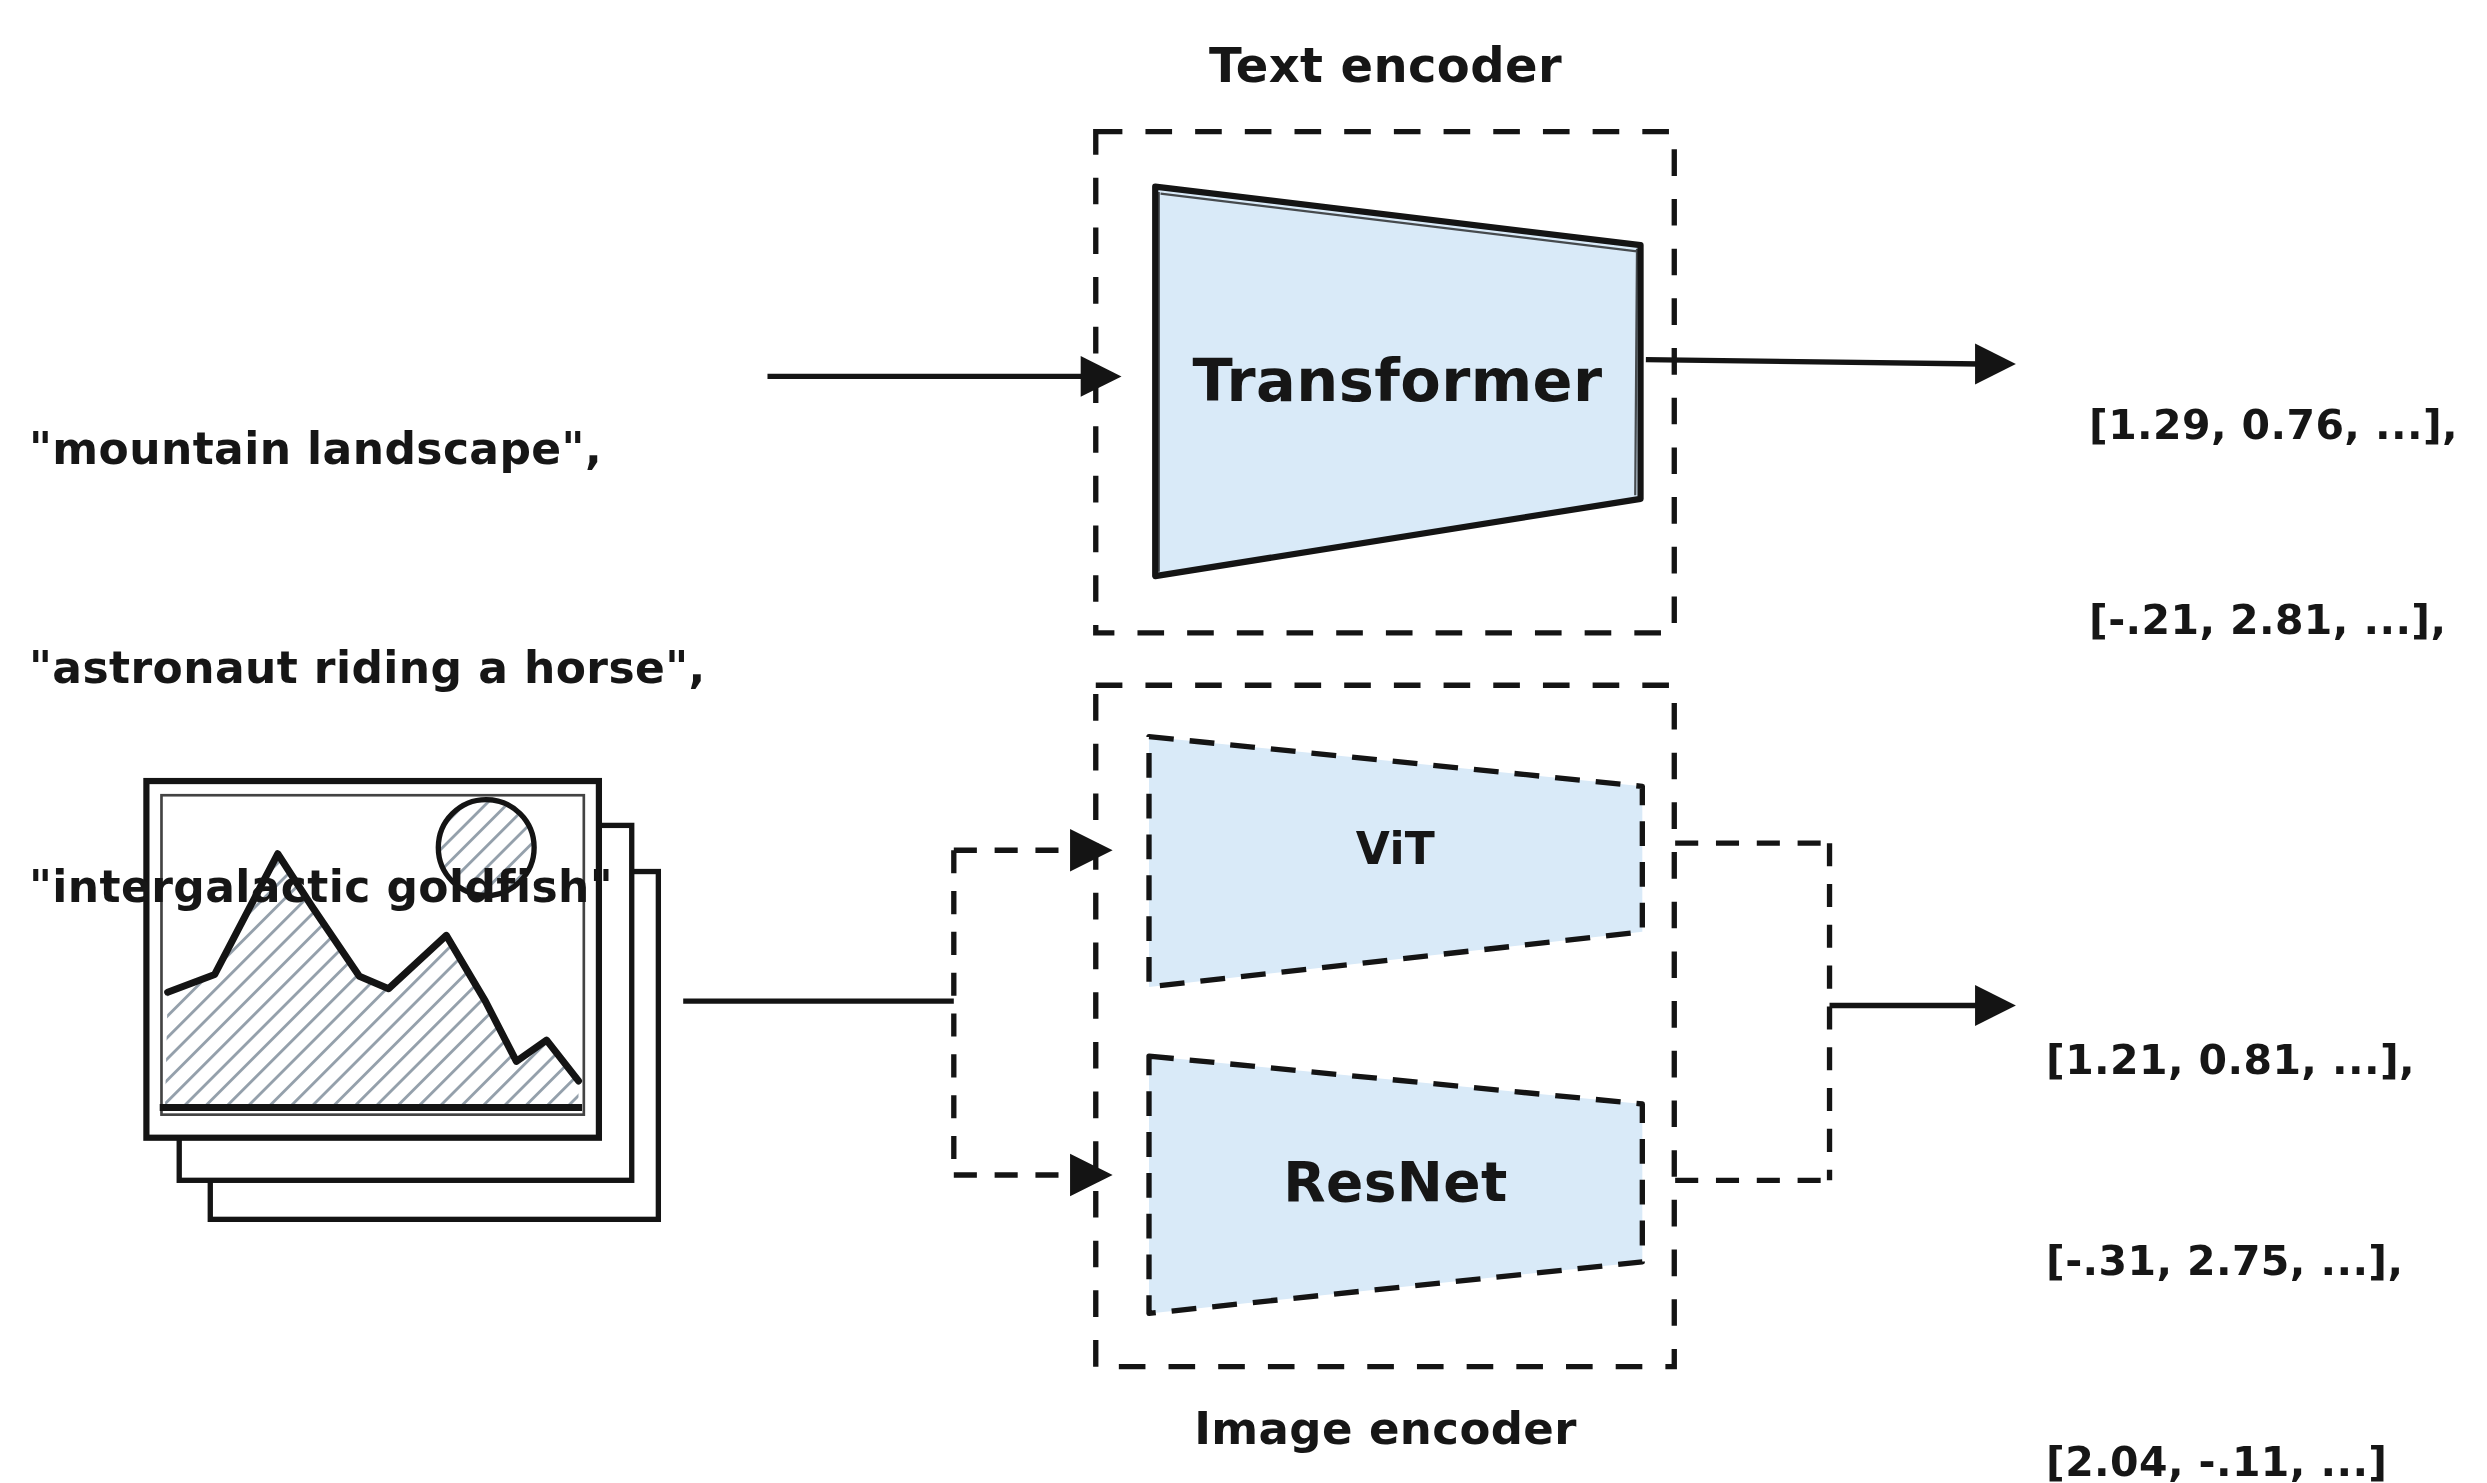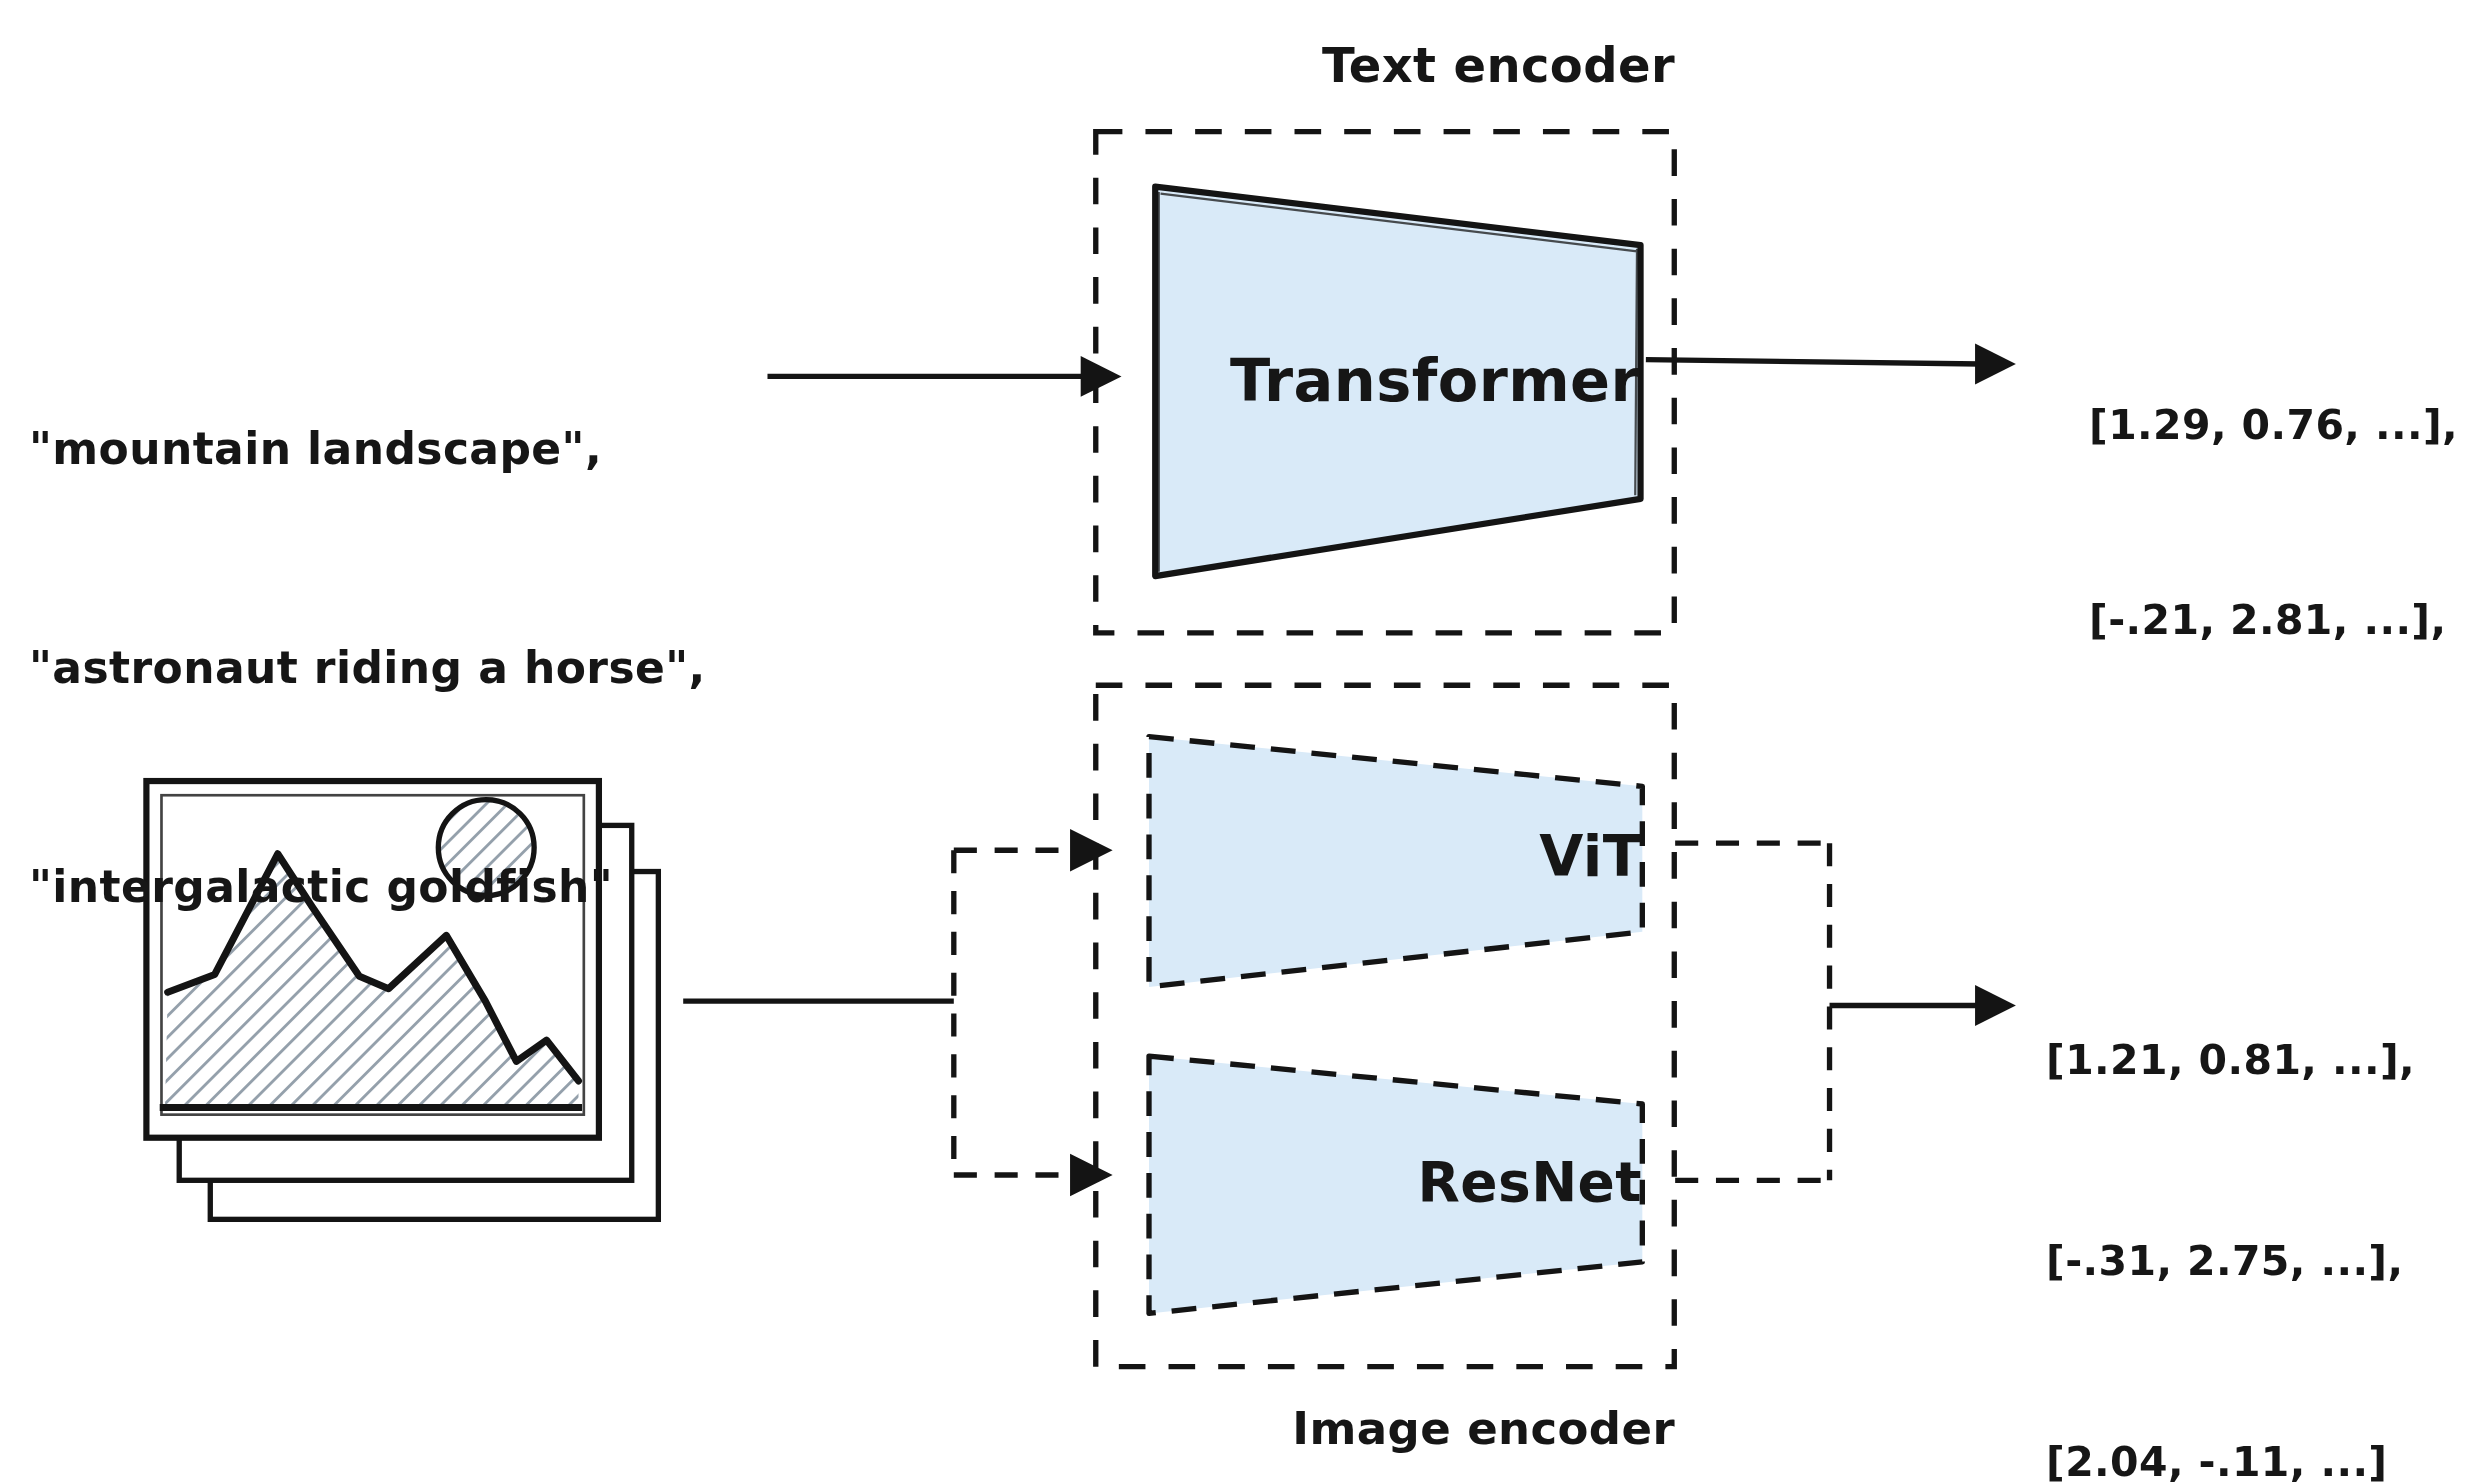--- a/index.html
+++ b/index.html
@@ -12,29 +12,29 @@
     color:#141414;
   }
   .stage svg.layer{position:absolute;left:0;top:0;width:2487px;height:1484px;}
   .txt{
     position:absolute;
     font-weight:bold;
     color:#161616;
     white-space:pre;
     letter-spacing:0.4px;
   }
-  .txt.center{text-align:right;white-space:normal;}
+  .txt.center{text-align:center;white-space:normal;}
   .lines div{white-space:pre;}
   .input-lines{left:29px;top:266px;font-size:44px;line-height:73px;}
   .text-emb-lines{left:2055px;top:263px;font-size:41px;line-height:65px;margin-left:34px;}
   .img-emb-lines{left:2046px;top:893px;font-size:41px;line-height:67px;}
   .enc-title-top{left:1096px;top:37px;width:579px;font-size:48px;}
   .enc-title-bottom{left:1096px;top:1402px;width:579px;font-size:45px;}
   .lbl-transformer{left:1155px;top:346px;width:485px;font-size:59px;}
-  .lbl-vit{left:1149px;top:823px;width:493px;font-size:57px;}
+  .lbl-vit{left:1149px;top:823px;width:493px;font-size:44px;}
   .lbl-resnet{left:1149px;top:1150px;width:493px;font-size:55px;}
 </style>
 </head>
 <body>
 
 <div class="stage">
 
   <svg class="layer" viewBox="0 0 2803 1672">
     <defs>
       <pattern id="hatch" patternUnits="userSpaceOnUse" width="17" height="17" patternTransform="rotate(45)">

